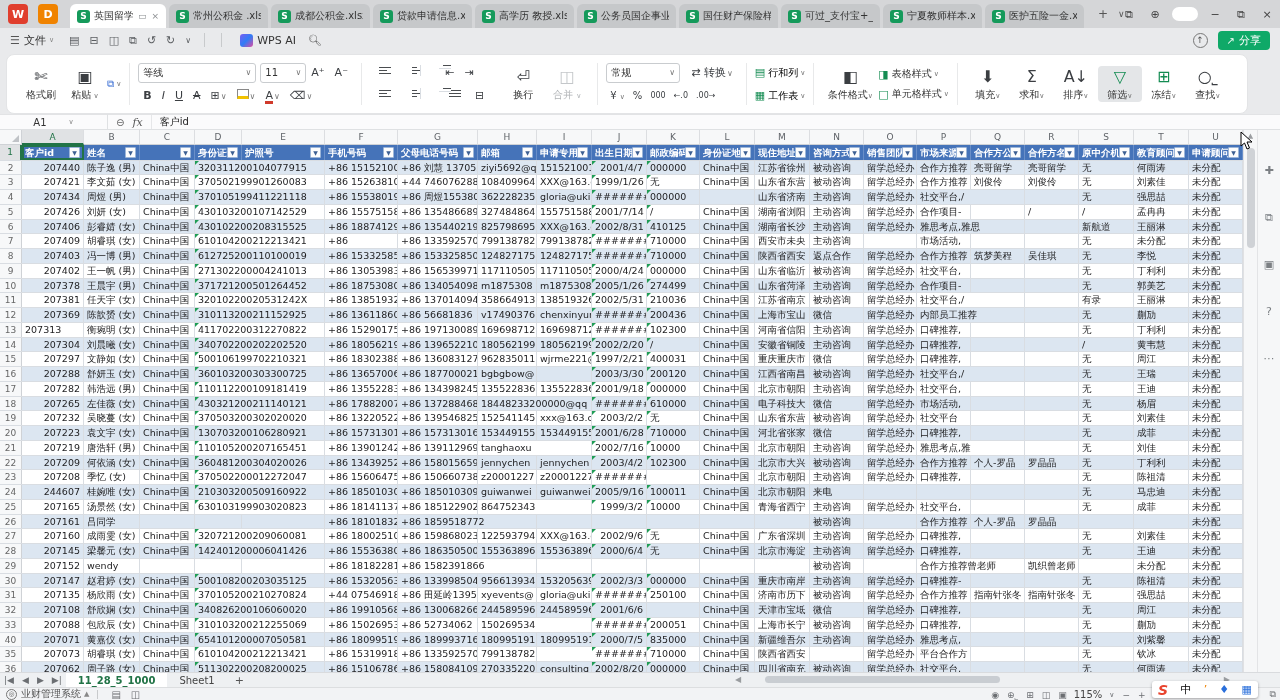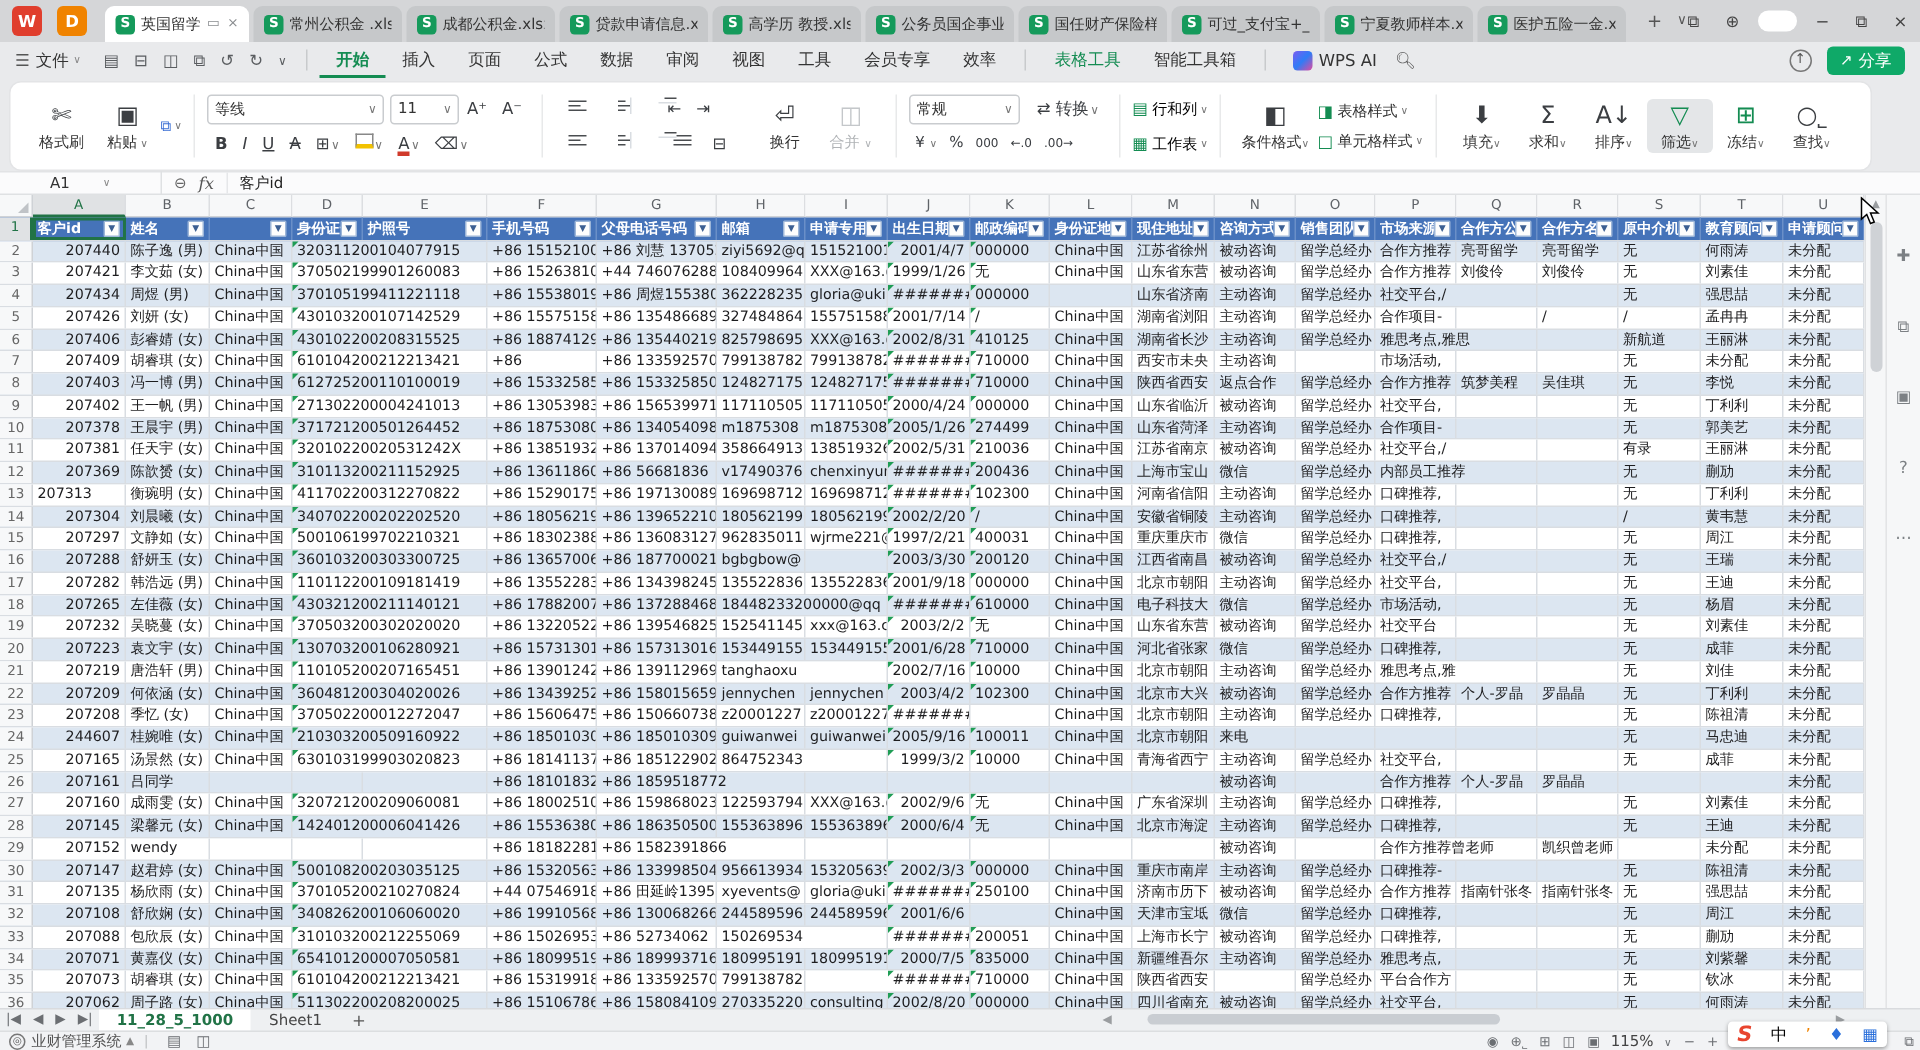--- a/index.html
+++ b/index.html
@@ -233,35 +233,20 @@
     <div class="qicons">
       <span>▤</span>
       <span>⊟</span>
       <span>◫</span>
       <span>⧉</span>
       <span>↺</span>
       <span>↻</span>
       <span style="font-size:8px;">∨</span>
     </div>
     <div class="vdiv"></div>
-    <div class="menus">
-      <span class="mi active">开始</span>
-      <span class="mi">插入</span>
-      <span class="mi">页面</span>
-      <span class="mi">公式</span>
-      <span class="mi">数据</span>
-      <span class="mi">审阅</span>
-      <span class="mi">视图</span>
-      <span class="mi">工具</span>
-      <span class="mi">会员专享</span>
-      <span class="mi">效率</span>
-      <span class="vdiv"></span>
-      <span class="mi green">表格工具</span>
-      <span class="mi">智能工具箱</span>
-    </div>
     <div class="vdiv"></div>
     <div id="ai">
       <span class="ailogo"></span>
       <span>WPS AI</span>
     </div>
     <span class="sic" style="margin-left:12px;color:#555;">🔍︎</span>
   </div>
   <div id="menuright">
     <div class="upcircle">↑</div>
     <div id="sharebtn">
@@ -1313,21 +1298,21 @@
         <div class="c" style="width:54px;">被动咨询</div>
         <div class="c" style="width:53px;">留学总经办</div>
         <div class="c" style="width:54px;">口碑推荐,</div>
         <div class="c" style="width:54px;"></div>
         <div class="c" style="width:54px;"></div>
         <div class="c" style="width:55px;">无</div>
         <div class="c" style="width:55px;">蒯劢</div>
         <div class="c" style="width:54px;">未分配</div>
       </div>
       <div class="r band" style="top:502.5px;height:14.75px;line-height:14.75px;width:1243px;">
-        <div class="gut">34</div>
+        <div class="gut">40</div>
         <div class="c" style="width:62px;text-align:right;">207071</div>
         <div class="c" style="width:56px;">黄嘉仪 (女)</div>
         <div class="c" style="width:55px;">China中国</div>
         <div class="c ovf tri" style="width:47px;">654101200007050581</div>
         <div class="c" style="width:83px;"></div>
         <div class="c" style="width:73px;">+86 18099519</div>
         <div class="c" style="width:80px;">+86 1899937166</div>
         <div class="c" style="width:59px;">180995191</div>
         <div class="c" style="width:55px;">180995191</div>
         <div class="c tri" style="width:55px;text-align:right;">2000/7/5</div>

